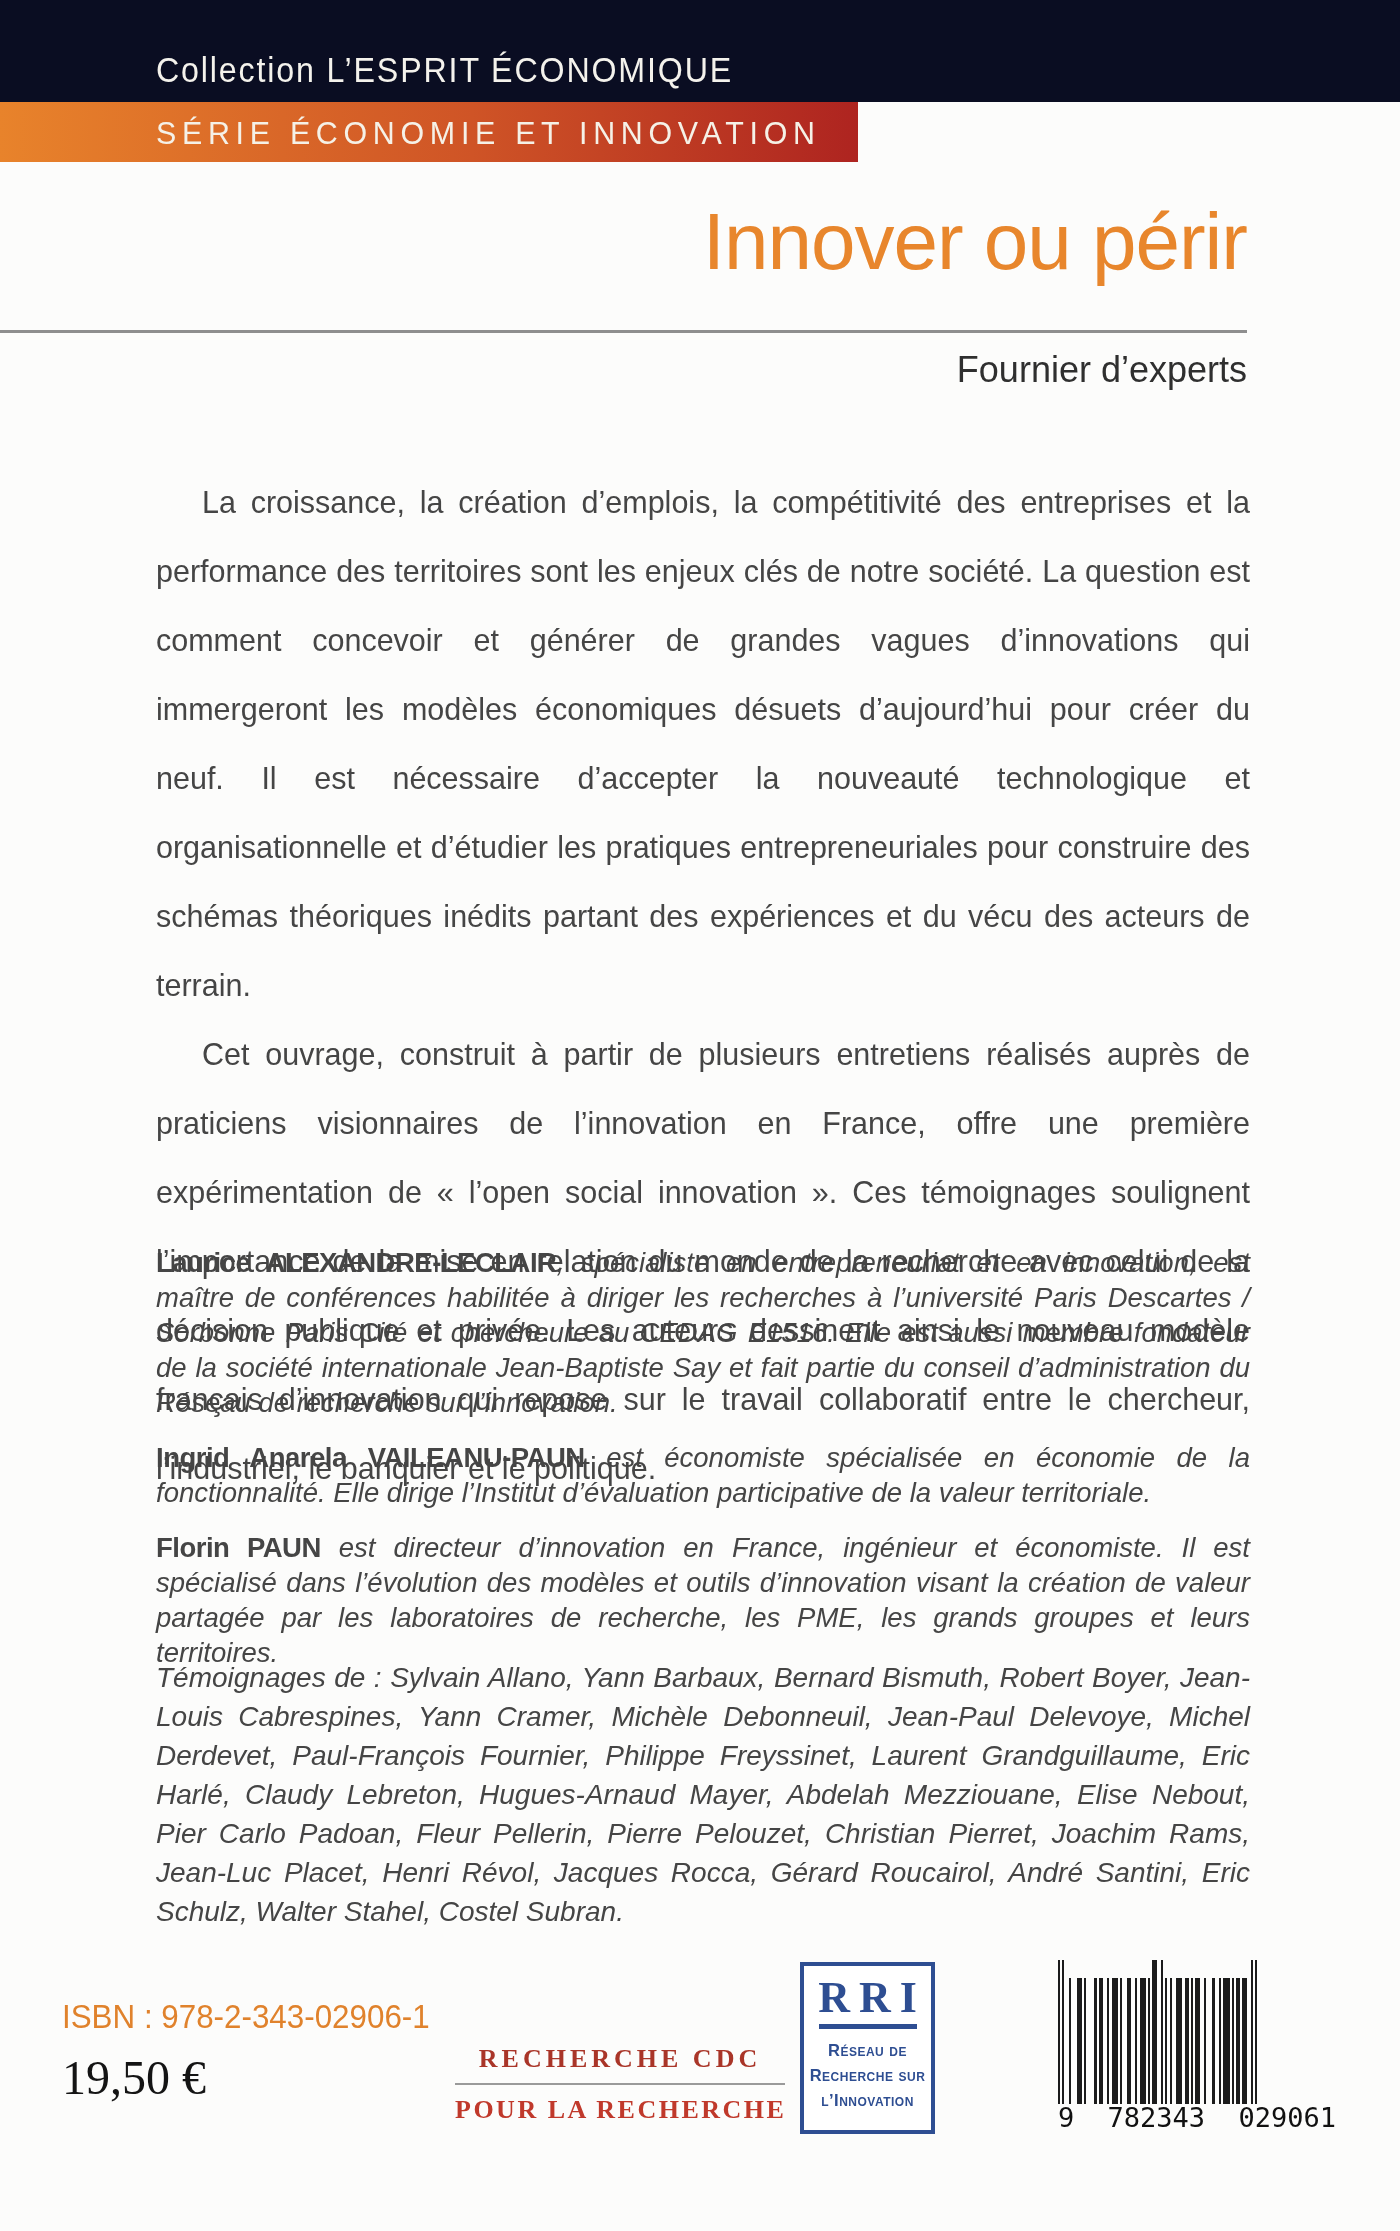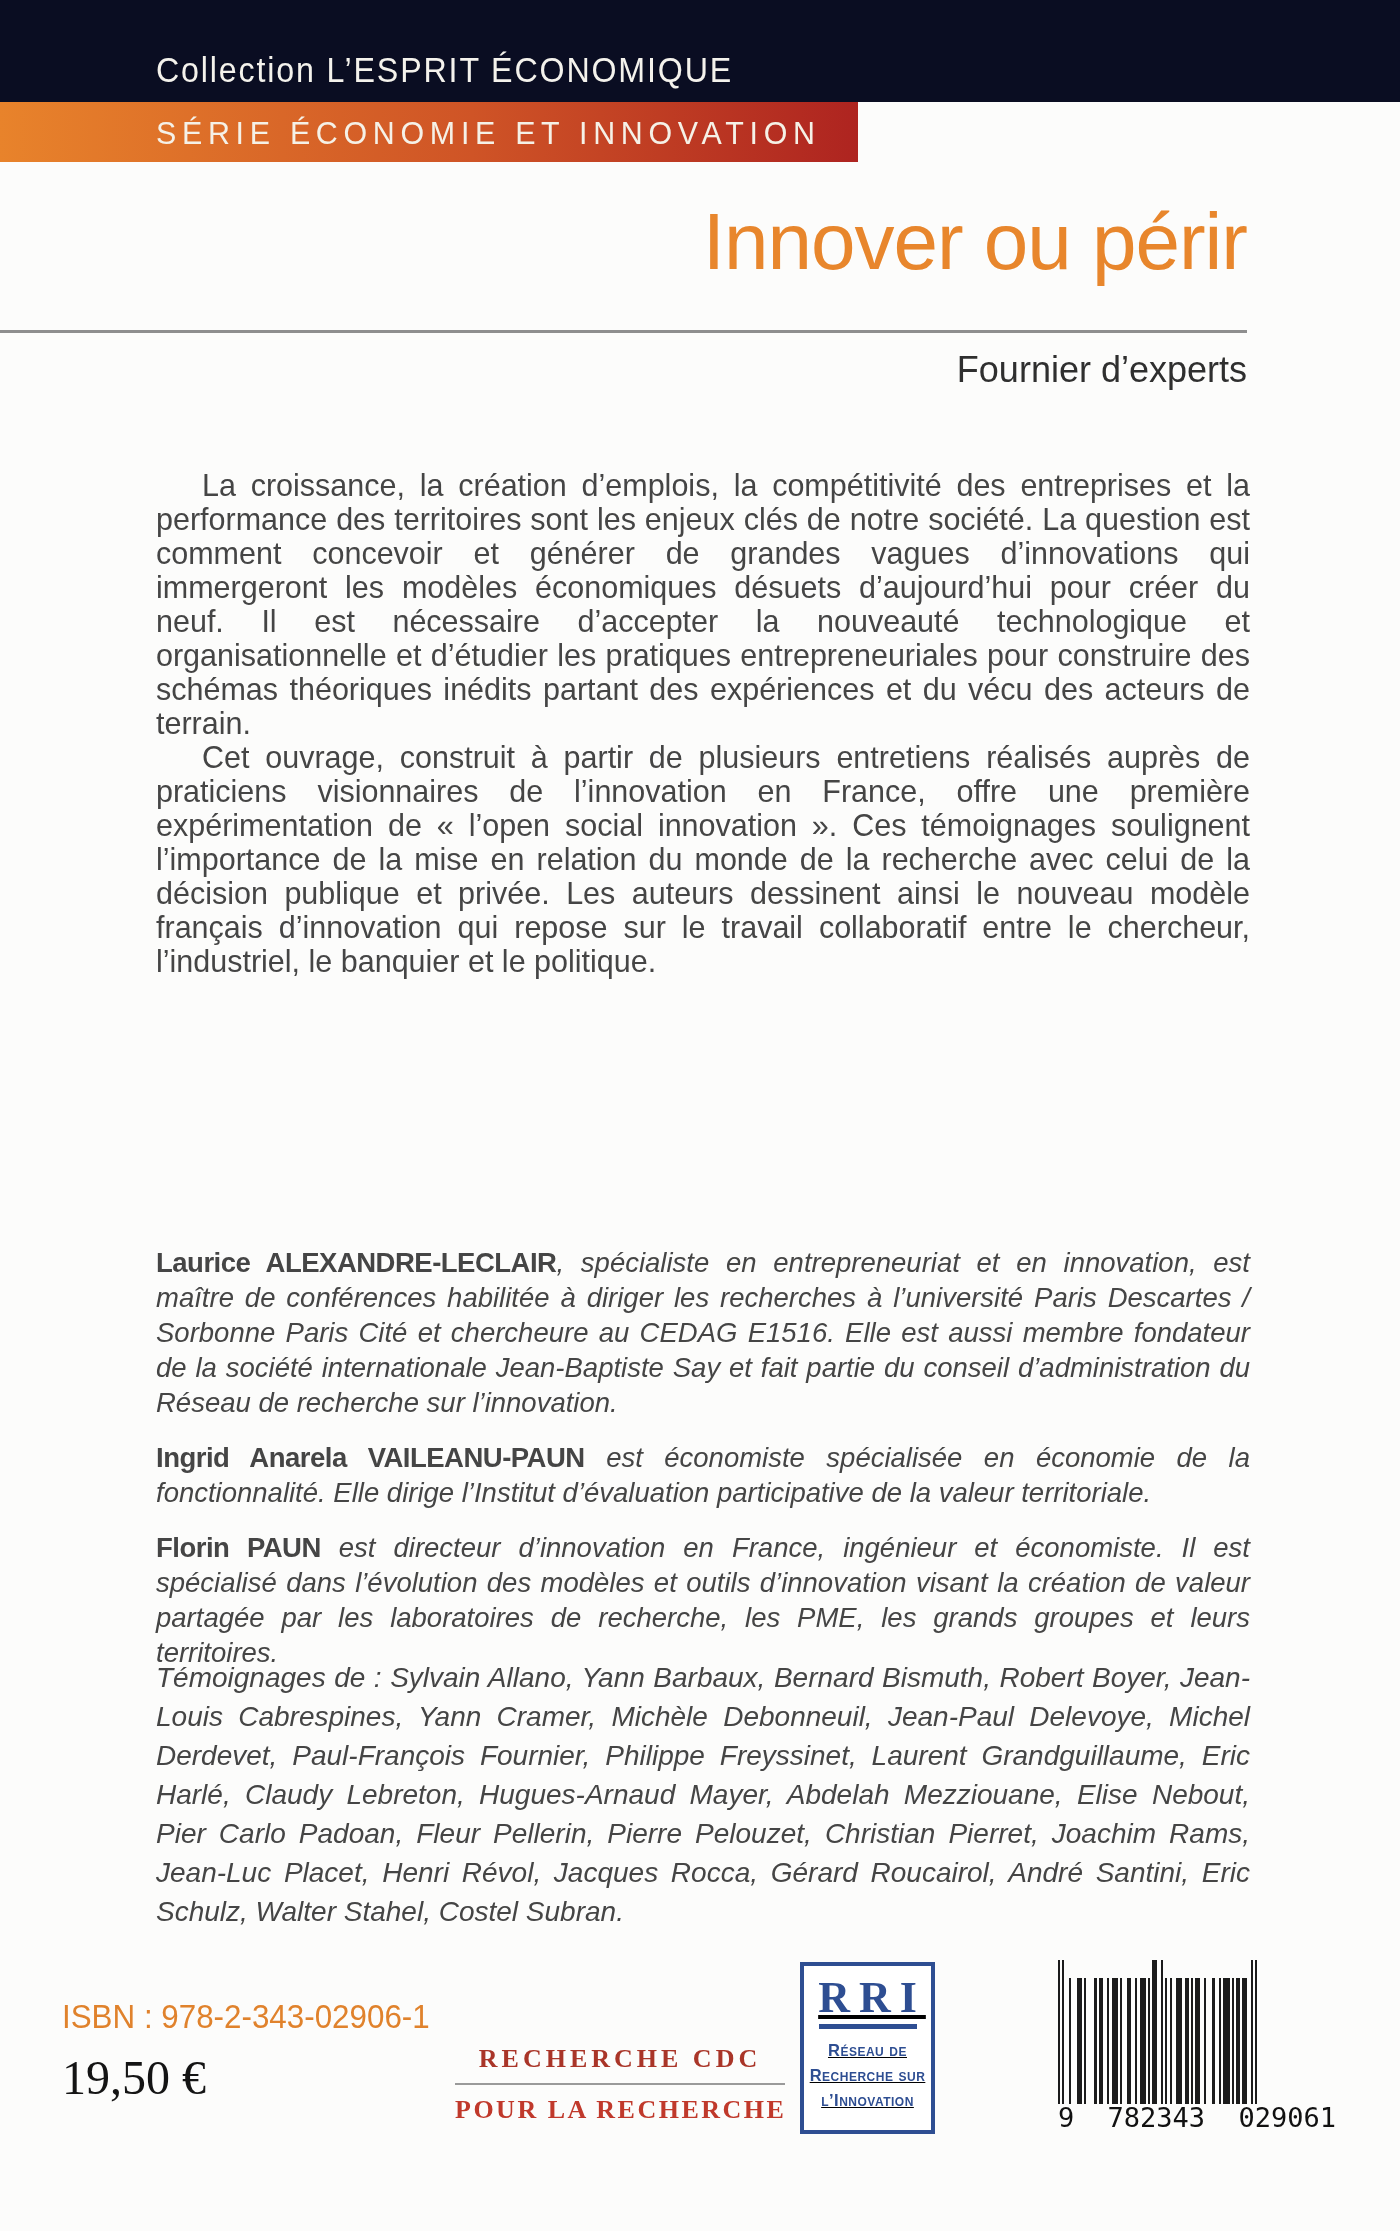--- a/index.html
+++ b/index.html
@@ -30,21 +30,21 @@
     font-size:80px;letter-spacing:-1px;color:#e8862c;font-weight:400;white-space:nowrap;
   }
   .title-rule{position:absolute;left:0;top:330px;width:1247px;height:3px;background:#8e8e8e;}
   .subtitle{
     position:absolute;top:349px;right:153px;
     font-size:36px;color:#2f2f2f;font-weight:400;white-space:nowrap;
   }
   
   .synopsis{
     position:absolute;left:156px;top:468px;width:1094px;
-    font-size:30.5px;line-height:34px;color:#454545;font-weight:300;
+    font-size:30.5px;line-height:69px;color:#454545;font-weight:300;
     text-align:justify;
   }
   .synopsis p{margin:0;text-indent:46px;}
   
   .bios{
     position:absolute;left:156px;top:1245px;width:1094px;
     font-size:27.5px;line-height:35px;color:#454545;
     font-style:italic;text-align:justify;
   }
   .bios p{margin:0 0 20px 0;}
@@ -66,21 +66,21 @@
   }
   .institut{
     position:absolute;left:455px;top:2044px;width:330px;text-align:center;
     font-family:"Liberation Serif",serif;color:#be3a2b;
   }
   .institut-line1{font-size:26px;letter-spacing:4px;font-weight:700;color:#a93528;white-space:nowrap;}
   .institut-rule{height:2px;background:#9a9a9a;margin:9px 0 10px 0;}
   .institut-line2{font-size:26px;letter-spacing:2.5px;font-weight:700;color:#c0392b;white-space:nowrap;}
   .rri-box{
     position:absolute;left:800px;top:1962px;width:135px;height:172px;
-    border:4px solid #2e4e92;background:#fff;box-sizing:border-box;text-align:center;text-decoration:underline;
+    border:4px solid #2e4e92;background:#fff;box-sizing:border-box;text-align:center;
   }
   .rri-acronym{
     font-family:"Liberation Serif",serif;font-weight:700;font-size:44px;color:#2e4e92;
     letter-spacing:9px;padding-left:9px;margin-top:6px;white-space:nowrap;
   }
   .rri-rule{width:98px;height:5px;background:#2e4e92;margin:1px auto 9px auto;}
   .rri-line{
     font-size:16.5px;line-height:25px;font-weight:700;color:#2e4e92;
     font-variant:small-caps;letter-spacing:.5px;white-space:nowrap;
   }

